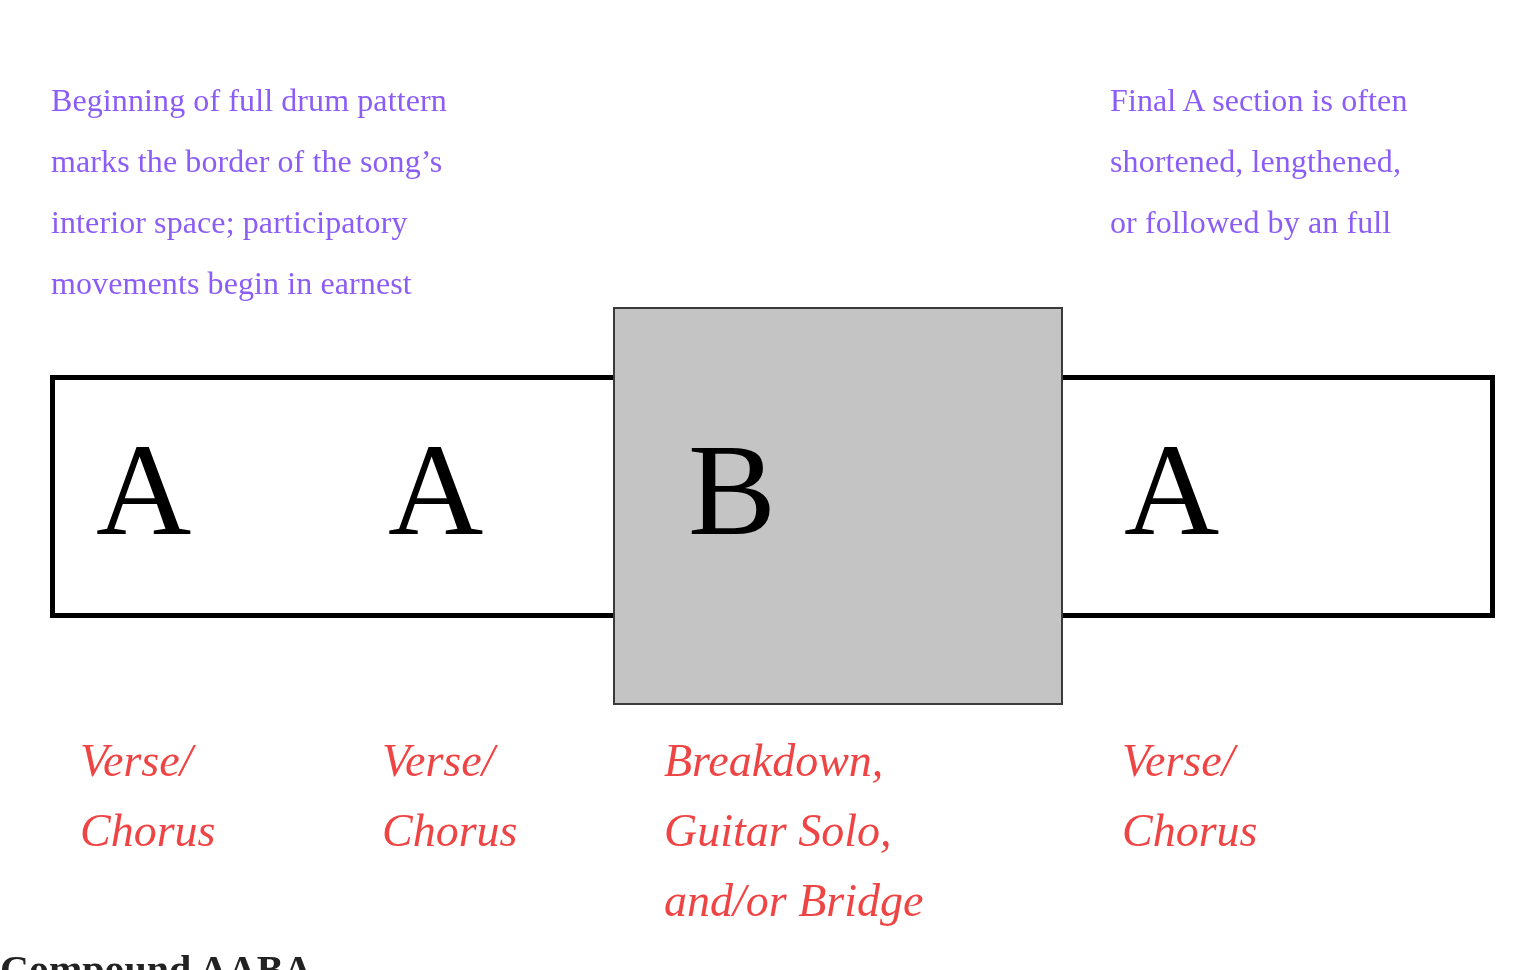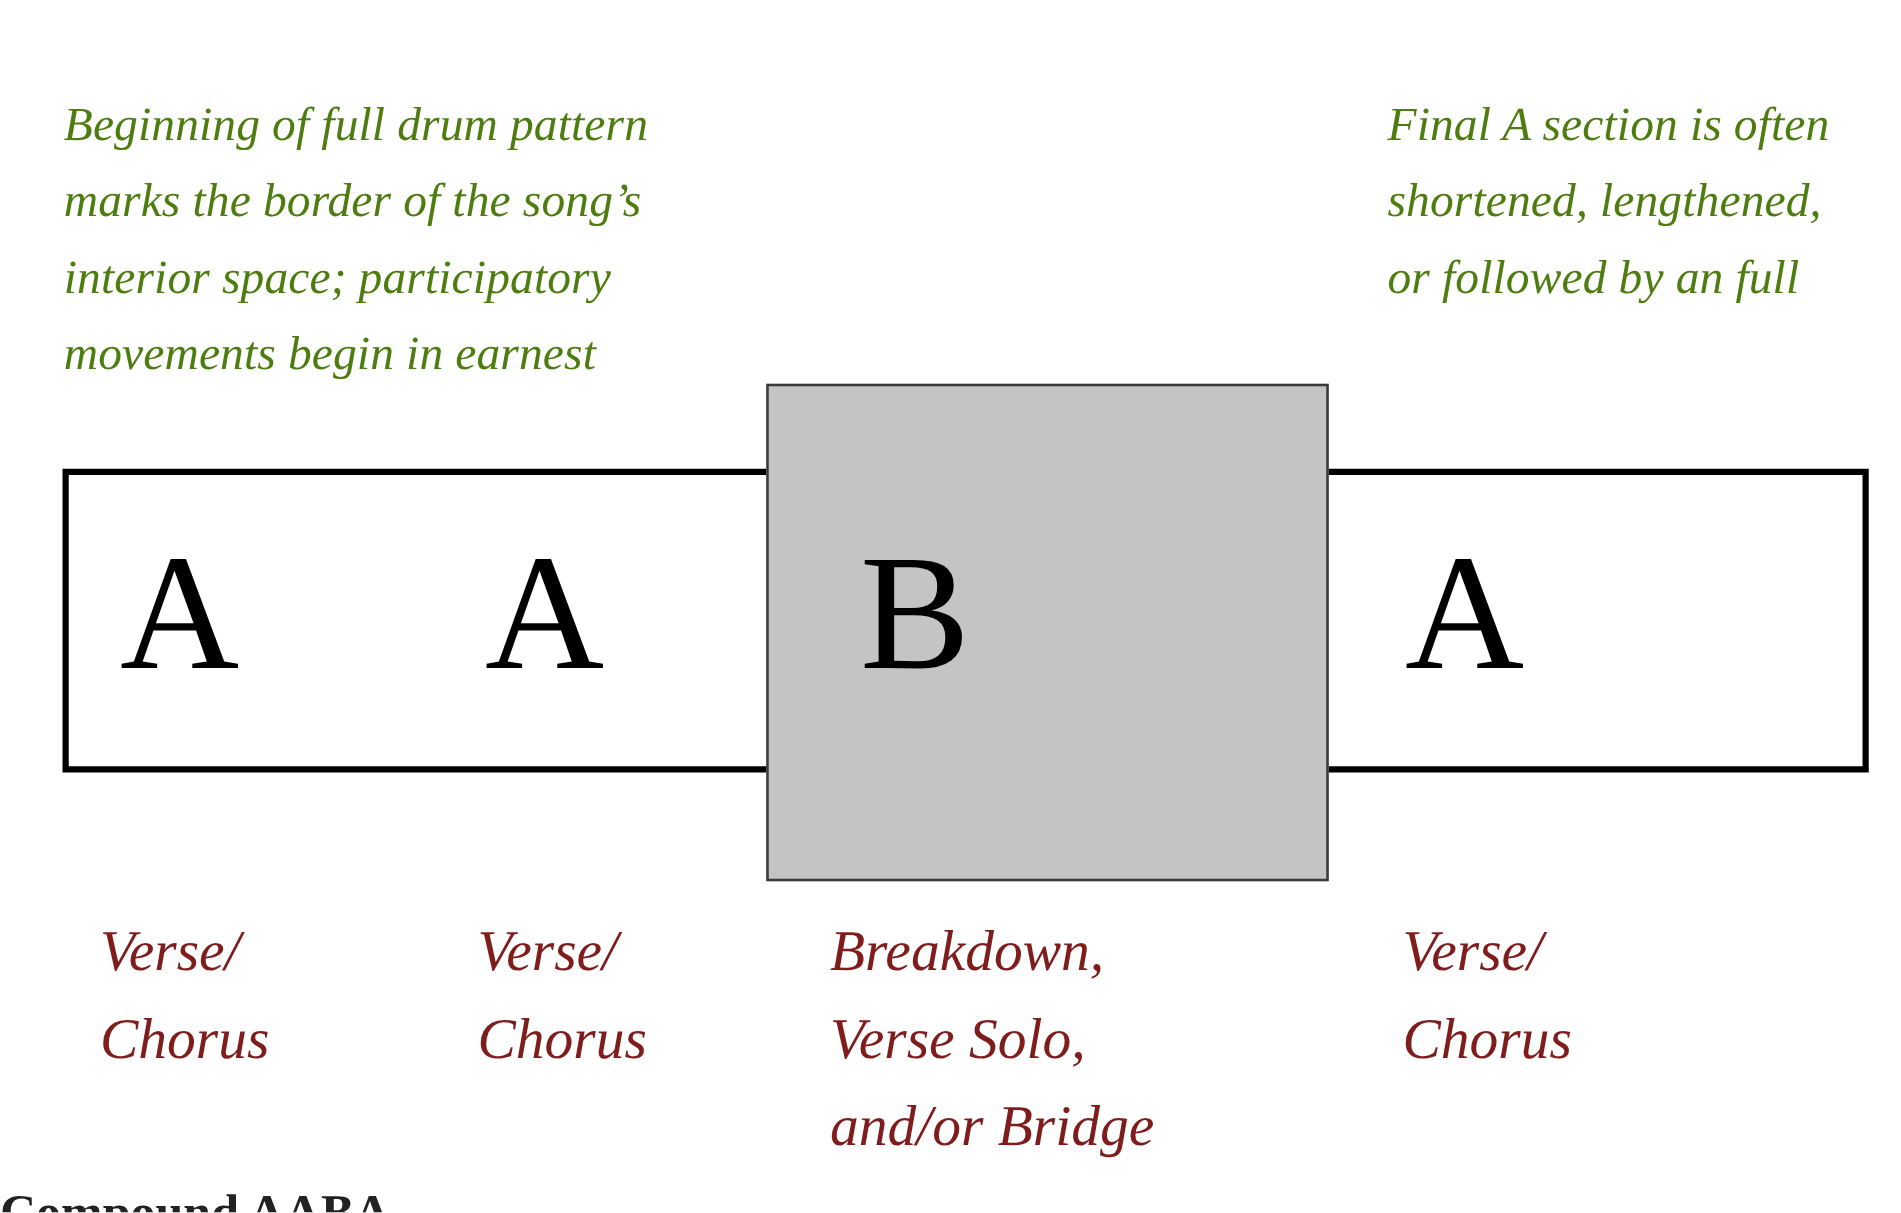--- a/index.html
+++ b/index.html
@@ -17,24 +17,23 @@
     position: relative;
     width: 1521px;
     height: 970px;
     background: #ffffff;
     overflow: hidden;
   }
 
   
   .annotation {
     position: absolute;
-    font-style: italic;
-    font-size: 38px;
+    font-size: 32px;
     line-height: 61px;
-    color: #4d7c0f;
+    color: #8b5cf6;
     white-space: pre-line;
     letter-spacing: 0.1px;
   }
   #annotation-a1 { left: 51px;   top: 70px;  width: 540px; }
   #annotation-b  { left: 617px;  top: 70px;  width: 430px; }
   #annotation-a3 { left: 1110px; top: 70px;  width: 400px; }
 
   
   #form-rectangle {
     position: absolute;
@@ -79,21 +78,21 @@
     color: #000000;
     z-index: 3;
   }
 
   
   .section-caption {
     position: absolute;
     font-style: italic;
     font-size: 46px;
     line-height: 70px;
-    color: #7f1d1d;
+    color: #ef4444;
     white-space: pre-line;
   }
   #caption-a1 { left: 80px;   top: 726px; width: 300px; }
   #caption-a2 { left: 382px;  top: 726px; width: 300px; }
   #caption-b  { left: 664px;  top: 726px; width: 400px; }
   #caption-a3 { left: 1122px; top: 726px; width: 300px; }
 
   
   #figure-caption {
     position: absolute;
@@ -134,21 +133,21 @@
 
   <div class="section-letter" id="section-letter-a3">A</div>
 
   <div class="section-caption" id="caption-a1">Verse/
 Chorus</div>
 
   <div class="section-caption" id="caption-a2">Verse/
 Chorus</div>
 
   <div class="section-caption" id="caption-b">Breakdown,
-Verse Solo,
+Guitar Solo,
 and/or Bridge</div>
 
   <div class="section-caption" id="caption-a3">Verse/
 Chorus</div>
 
   <div id="figure-caption">Compound AABA</div>
 
 </div>
 
 </body></html>

